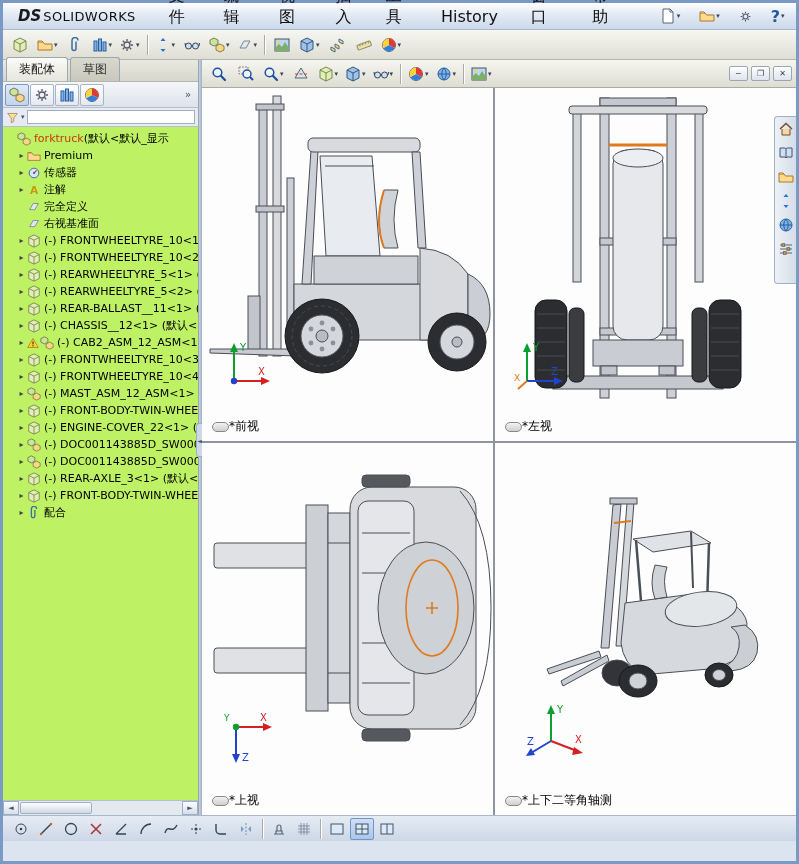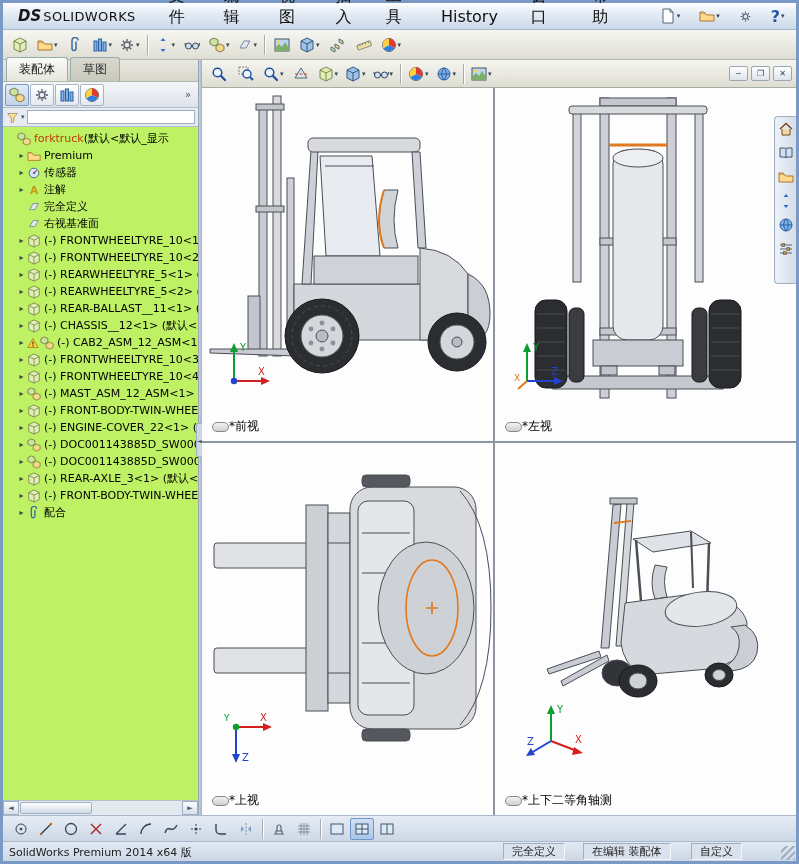--- a/index.html
+++ b/index.html
@@ -942,21 +942,14 @@
           <use href="#s-vp4"></use>
         </svg>
       </span>
     <span class="skb">
         <svg class="ic">
           <use href="#s-vp2"></use>
         </svg>
       </span>
   </div>
 
-  <div id="statusbar">
-    <span class="sb-app">SolidWorks Premium 2014 x64 版</span>
-    <span class="sb-seg" style="left:500px">完全定义</span>
-    <span class="sb-seg" style="left:580px">在编辑 装配体</span>
-    <span class="sb-seg" style="left:688px">自定义</span>
-    <span class="sb-grip"></span>
-  </div>
 
 </div>
 
 </body></html>

